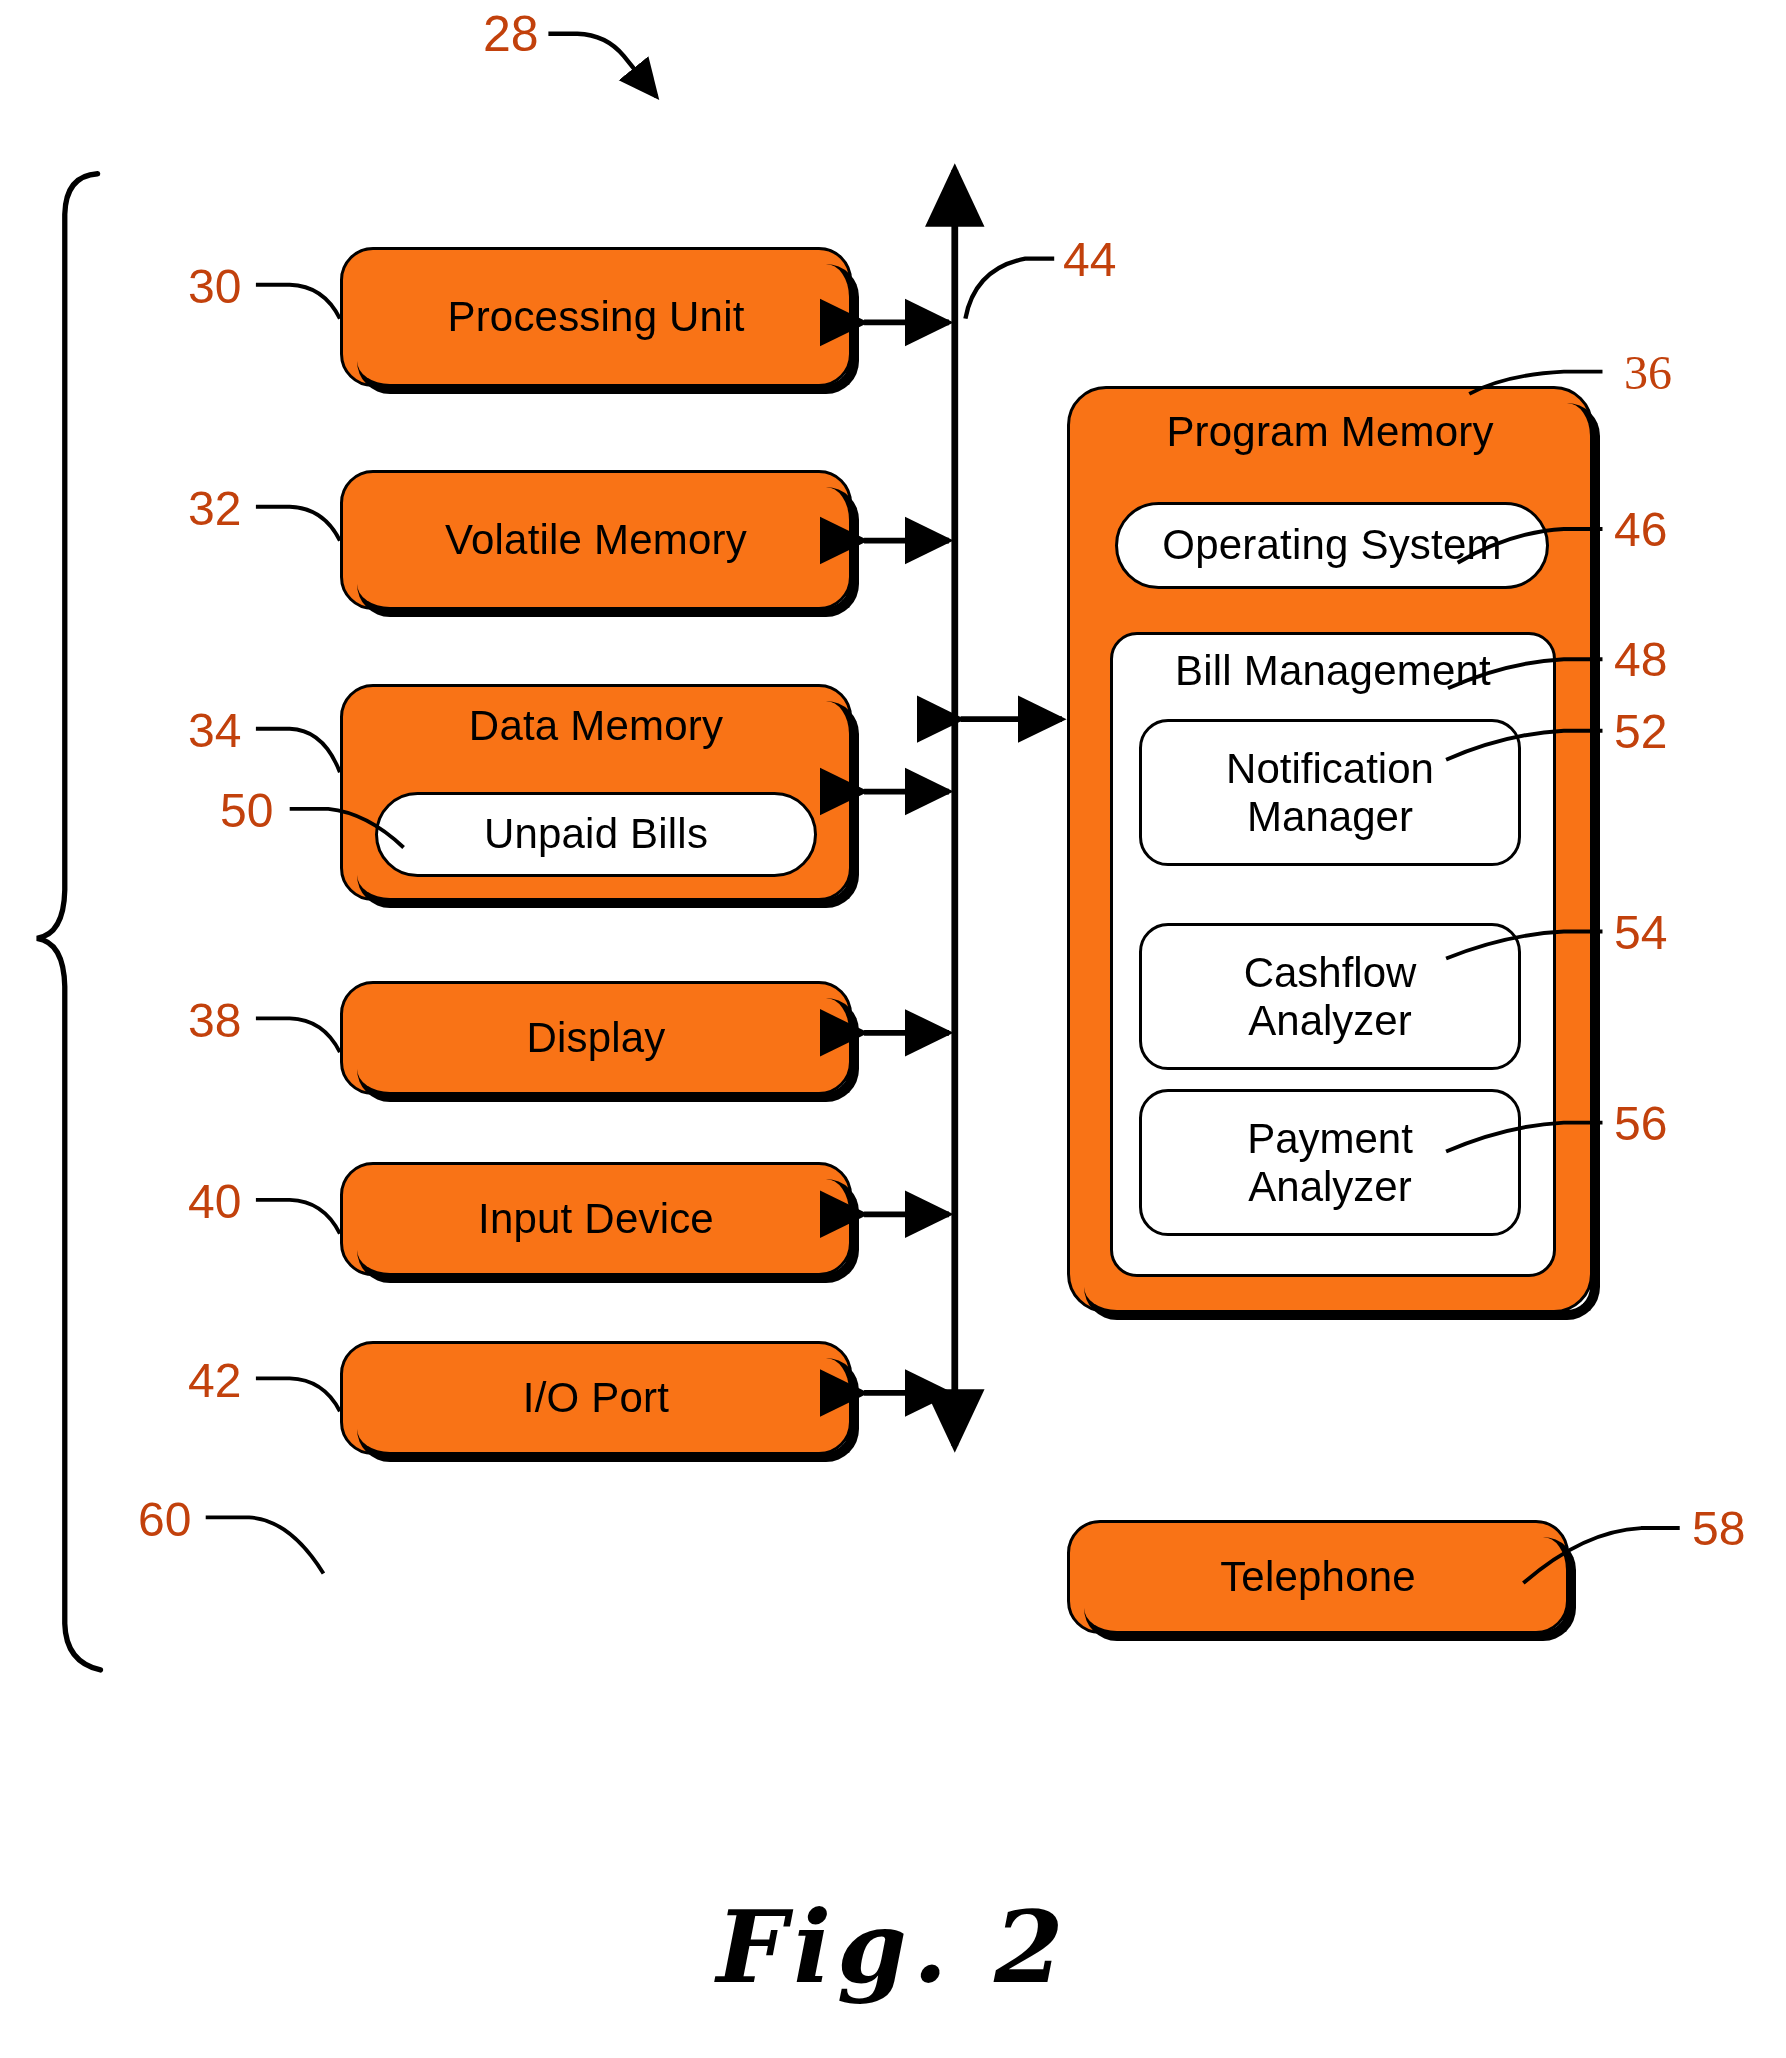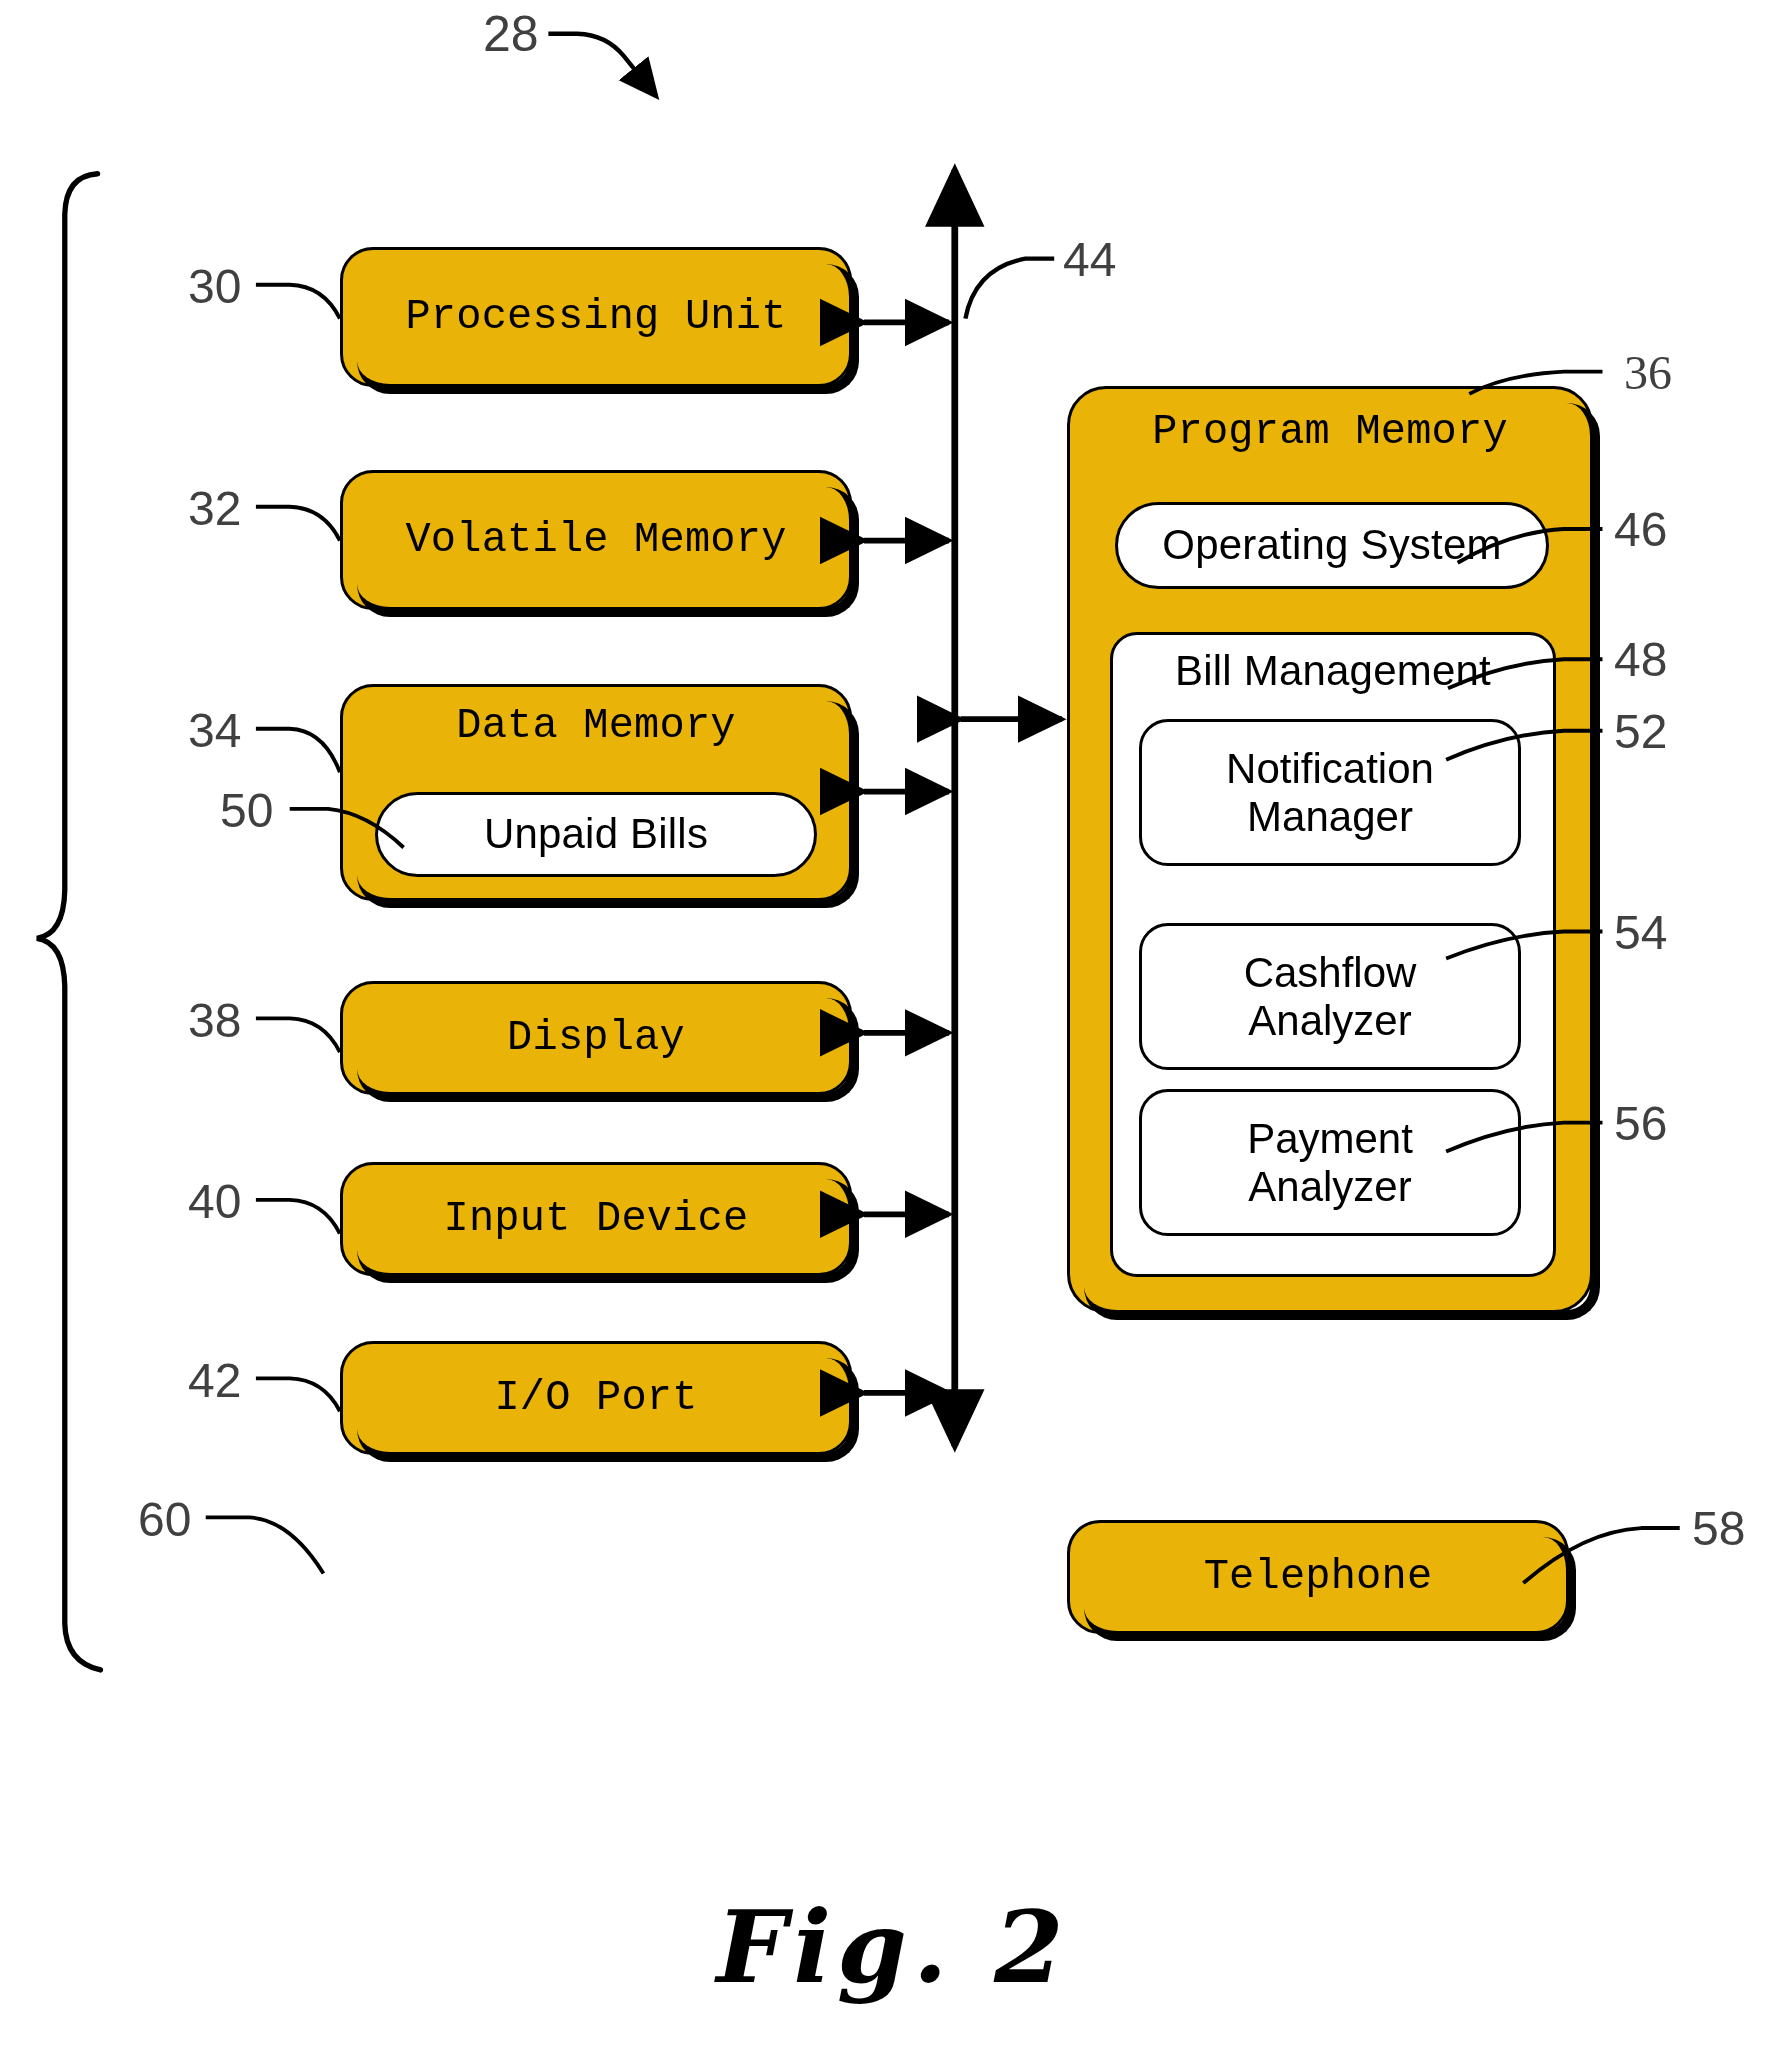--- a/index.html
+++ b/index.html
@@ -10,28 +10,27 @@
     overflow:hidden;
   }
   #stage{position:relative;width:1786px;height:2058px;}
 
   
   .box{
     position:absolute;
     box-sizing:border-box;
     border:3.9px solid #000;
     border-radius:33px;
-    background:#eab308;
+    background:#f97316;
     display:flex;
     align-items:center;
     justify-content:center;
     text-align:center;
     color:#000;
     z-index:5;
-    font-family:Liberation Mono, monospace;
   }
   .box::after{            
     content:"";
     position:absolute;
     left:13.5px; right:-9.7px; top:13.5px; bottom:-9.7px;
     border:0 solid #000;
     border-right-width:10.6px;
     border-bottom-width:10.6px;
     border-radius:33px;
     z-index:-1;
@@ -49,21 +48,21 @@
     background:#fff;
     display:flex;align-items:center;justify-content:center;text-align:center;
     z-index:6;
   }
 
   
   .ref{
     position:absolute;
     font-size:48px;
     font-weight:400;
-    color:#404040;
+    color:#c2410c;
     z-index:9;
     white-space:nowrap;
   }
 
   
   #wires{position:absolute;left:0;top:0;width:1786px;height:2058px;z-index:8;}
 
   
   #figcap{
     position:absolute;

